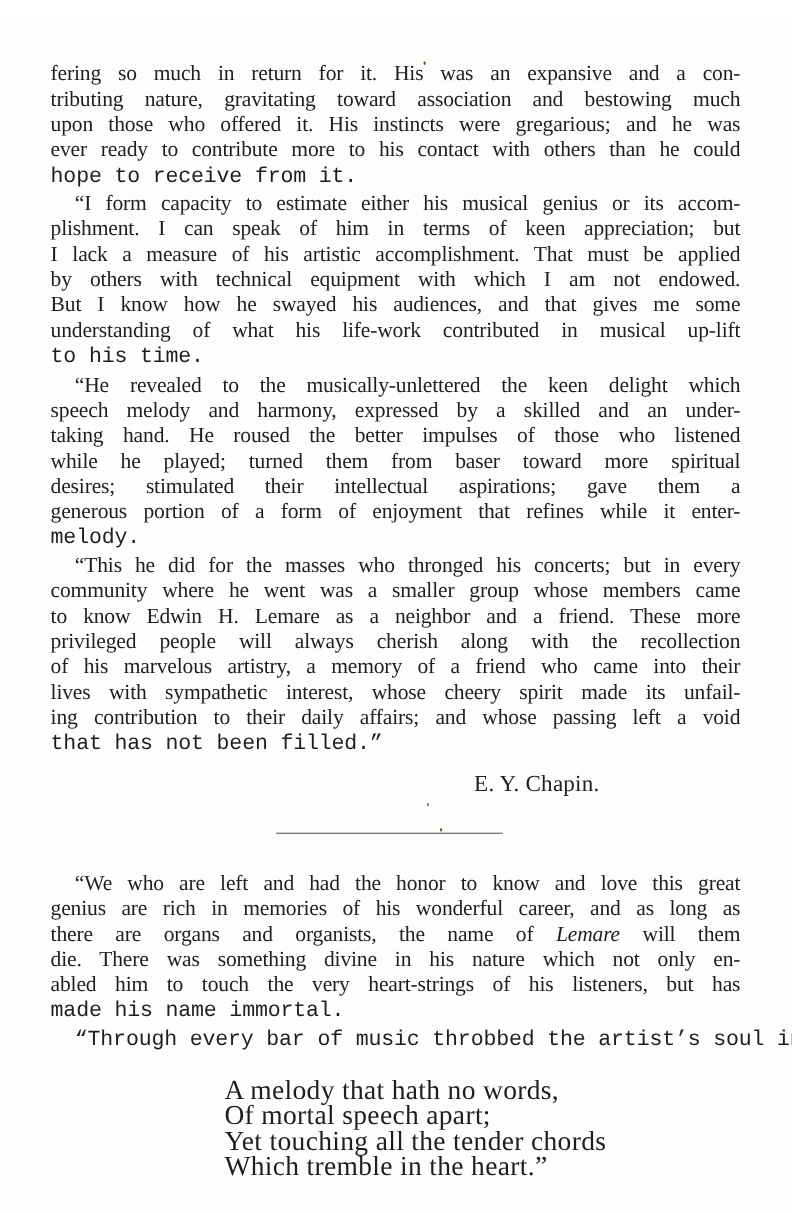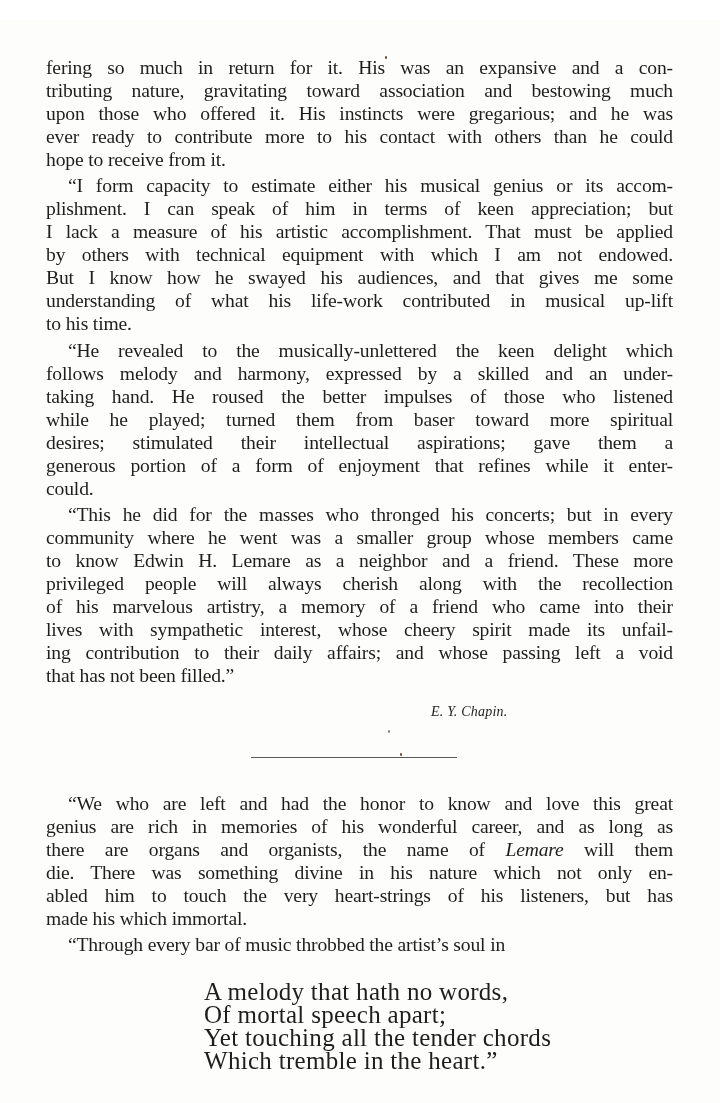--- a/index.html
+++ b/index.html
@@ -30,31 +30,31 @@
       width: 627px;
       font-size: 19.6px;
       line-height: 22px;
       white-space: nowrap;
       text-align: justify;
       text-align-last: justify;
       letter-spacing: -0.15px;
     }
     .line.last {
       text-align-last: left;
+      font-family: Liberation Mono, monospace;
     }
     .line.indent {
       left: 68px;
       width: 605px;
     }
     .signature {
       position: absolute;
       left: 431px;
       top: 681px;
-      font-style: italic;
-      font-size: 14px;
+      font-size: 21px;
       line-height: 22px;
       letter-spacing: 0.2px;
     }
     .rule {
       position: absolute;
       left: 251px;
       top: 737px;
       width: 206px;
       height: 1px;
       background: #5a5a5a;
@@ -106,26 +106,26 @@
     <div class="line" style="top:178px">plishment.  I can speak of him in terms of keen appreciation; but</div>
     <div class="line" style="top:201px">I lack a measure of his artistic accomplishment. That must be applied</div>
     <div class="line" style="top:224px">by others with technical equipment with which I am not endowed.</div>
     <div class="line" style="top:247px">But I know how he swayed his audiences, and that gives me some</div>
     <div class="line" style="top:270px">understanding of what his life-work contributed in musical up-lift</div>
     <div class="line last" style="top:293px">to his time.</div>
   </div>
 
   <div>
     <div class="line indent" style="top:320px">“He revealed to the musically-unlettered the keen delight which</div>
-    <div class="line" style="top:343px">follows melody and harmony, expressed by a skilled and an under-</div>
+    <div class="line" style="top:343px">speech melody and harmony, expressed by a skilled and an under-</div>
     <div class="line" style="top:366px">taking hand.  He roused the better impulses of those who listened</div>
     <div class="line" style="top:389px">while he played; turned them from baser toward more spiritual</div>
     <div class="line" style="top:412px">desires; stimulated their intellectual aspirations; gave them a</div>
     <div class="line" style="top:435px">generous portion of a form of enjoyment that refines while it enter-</div>
-    <div class="line last" style="top:458px">could.</div>
+    <div class="line last" style="top:458px">melody.</div>
   </div>
 
   <div>
     <div class="line indent" style="top:484px">“This he did for the masses who thronged his concerts; but in every</div>
     <div class="line" style="top:507px">community where he went was a smaller group whose members came</div>
     <div class="line" style="top:530px">to know Edwin H. Lemare as a neighbor and a friend.  These more</div>
     <div class="line" style="top:553px">privileged people will always cherish along with the recollection</div>
     <div class="line" style="top:576px">of his marvelous artistry, a memory of a friend who came into their</div>
     <div class="line" style="top:599px">lives with sympathetic interest, whose cheery spirit made its unfail-</div>
     <div class="line" style="top:622px">ing contribution to their daily affairs; and whose passing left a void</div>
@@ -135,21 +135,21 @@
   <div class="signature">E. Y. Chapin.</div>
 
   <div class="rule"></div>
 
   <div>
     <div class="line indent" style="top:773px">“We who are left and had the honor to know and love this great</div>
     <div class="line" style="top:796px">genius are rich in memories of his wonderful career, and as long as</div>
     <div class="line" style="top:819px"><span>there are organs and organists, the name of </span><em>Lemare</em><span> will them</span></div>
     <div class="line" style="top:842px">die.  There was something divine in his nature which not only en-</div>
     <div class="line" style="top:865px">abled him to touch the very heart-strings of his listeners, but has</div>
-    <div class="line last" style="top:888px">made his which immortal.</div>
+    <div class="line last" style="top:888px">made his name immortal.</div>
   </div>
 
   <div>
     <div class="line indent last" style="top:914px">“Through every bar of music throbbed the artist’s soul in</div>
   </div>
 
   <div>
     <div class="verse" style="top:961px">A melody that hath no words,</div>
     <div class="verse" style="top:984px">Of mortal speech apart;</div>
     <div class="verse" style="top:1007px">Yet touching all the tender chords</div>

